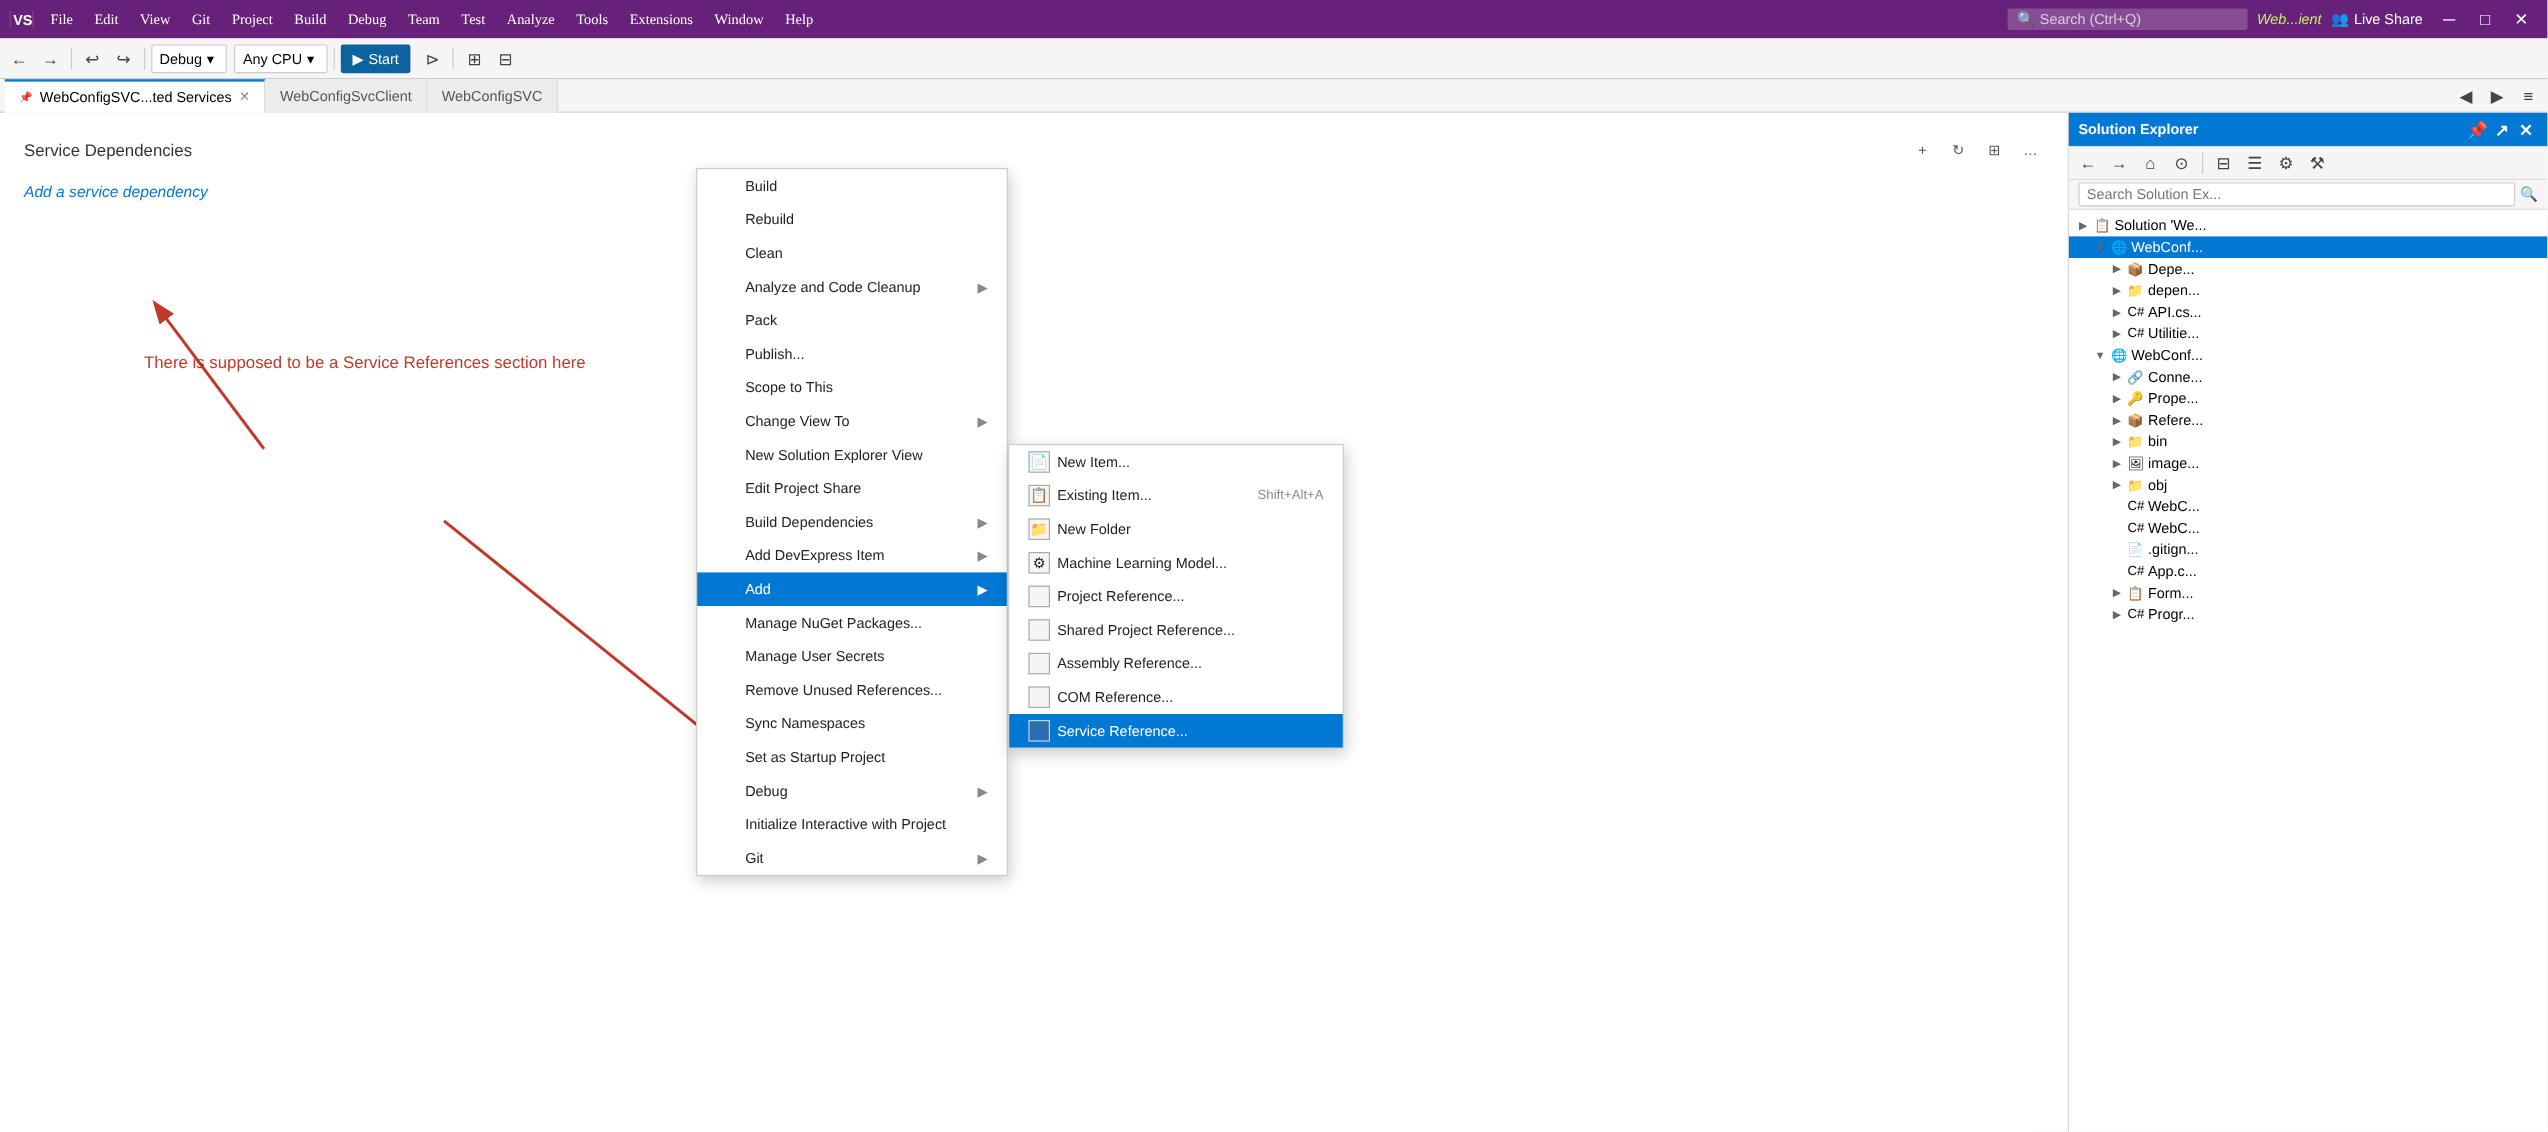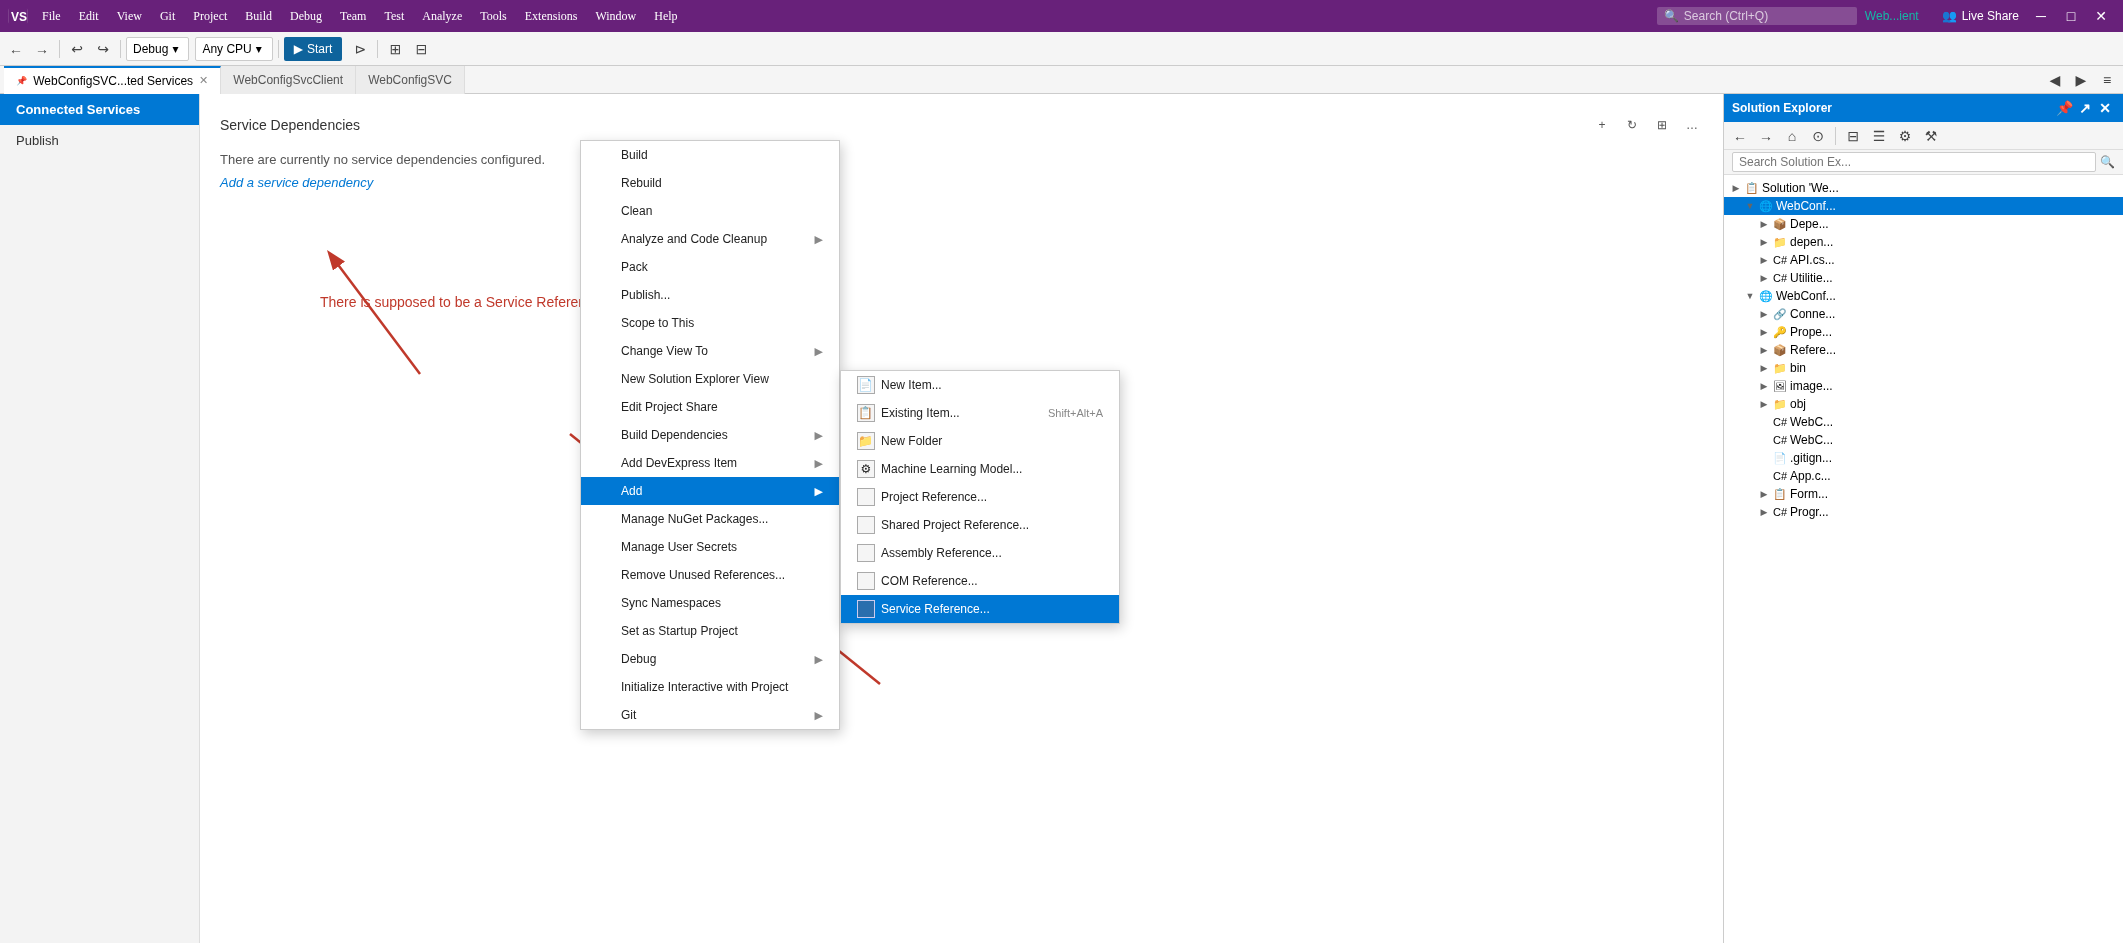--- a/index.html
+++ b/index.html
@@ -8,21 +8,21 @@
     
     #title-bar {
       display: flex; align-items: center; background: #68217a; height: 32px; padding: 0 8px; color: white;
     }
     #title-bar .app-icon { width: 20px; height: 16px; margin-right: 6px; background: #fff2; border-radius: 3px; display:flex; align-items:center; justify-content:center; font-size:12px; color:white; font-weight:bold; }
     #title-bar .menu-bar { display:flex; gap:2px; flex:1; }
     #title-bar .menu-item { padding: 2px 8px; font-size:12px; color:white; cursor:pointer; border-radius:2px;font-family:Liberation Serif, serif; }
     #title-bar .search-box { display:flex; align-items:center; background:rgba(255,255,255,0.2); border-radius:2px; padding: 2px 8px; width:200px; color:white; font-size:12px; margin-right:8px; }
     #title-bar .search-box input { background:transparent; border:none; outline:none; color:white; font-size:12px; width:150px; }
     #title-bar .search-box input::placeholder { color:rgba(255,255,255,0.7); }
-    #title-bar .title { color:#14b8a6; font-size:12px; margin-right:24px; }
+    #title-bar .title { color:#bef264; font-size:12px; margin-right:8px;font-style:italic; }
     #title-bar .win-controls { display:flex; gap:2px; }
     #title-bar .win-btn { width:28px; height:20px; display:flex; align-items:center; justify-content:center; color:white; font-size:14px; cursor:pointer; border-radius:2px; }
 
     
     #toolbar {
       display:flex; align-items:center; background:#f5f5f5; height:34px; border-bottom:1px solid #ccc; padding:0 4px; gap:2px;
     }
     .tb-btn { display:flex; align-items:center; justify-content:center; width:24px; height:24px; border-radius:2px; cursor:pointer; color:#444; font-size:14px; }
     .tb-sep { width:1px; height:18px; background:#ccc; margin:0 3px; }
     .tb-dropdown { display:flex; align-items:center; background:white; border:1px solid #ccc; border-radius:2px; padding:2px 6px; font-size:12px; cursor:pointer; height:24px; }
@@ -181,36 +181,31 @@
   </div>
   <div class="tab-overflow">
     <div class="tb-btn">◀</div>
     <div class="tb-btn">▶</div>
     <div class="tb-btn">≡</div>
   </div>
 </div>
 
 <div id="main">
 
-  <div id="left-panel">
-    <div class="left-nav-item active">Connected Services</div>
-    <div class="left-nav-item">Publish</div>
-  </div>
 
   <div id="content">
     <div class="content-header">
       <span class="content-title">Service Dependencies</span>
       <div class="content-actions">
         <div class="content-action-btn">+</div>
         <div class="content-action-btn">↻</div>
         <div class="content-action-btn">⊞</div>
         <div class="content-action-btn">…</div>
       </div>
     </div>
-    <p class="no-deps-text">There are currently no service dependencies configured.</p>
     <a class="add-dep-link">Add a service dependency</a>
 
     
     <div class="annotation-text">There is supposed to be a Service References section here</div>
 
     
     <svg id="arrow-svg" width="700" height="600" style="position:absolute; top:0; left:0; pointer-events:none;">
 
       <line x1="220" y1="280" x2="130" y2="160" stroke="#c0392b" stroke-width="2.5" marker-end="url(#arrowhead)"></line>
 

